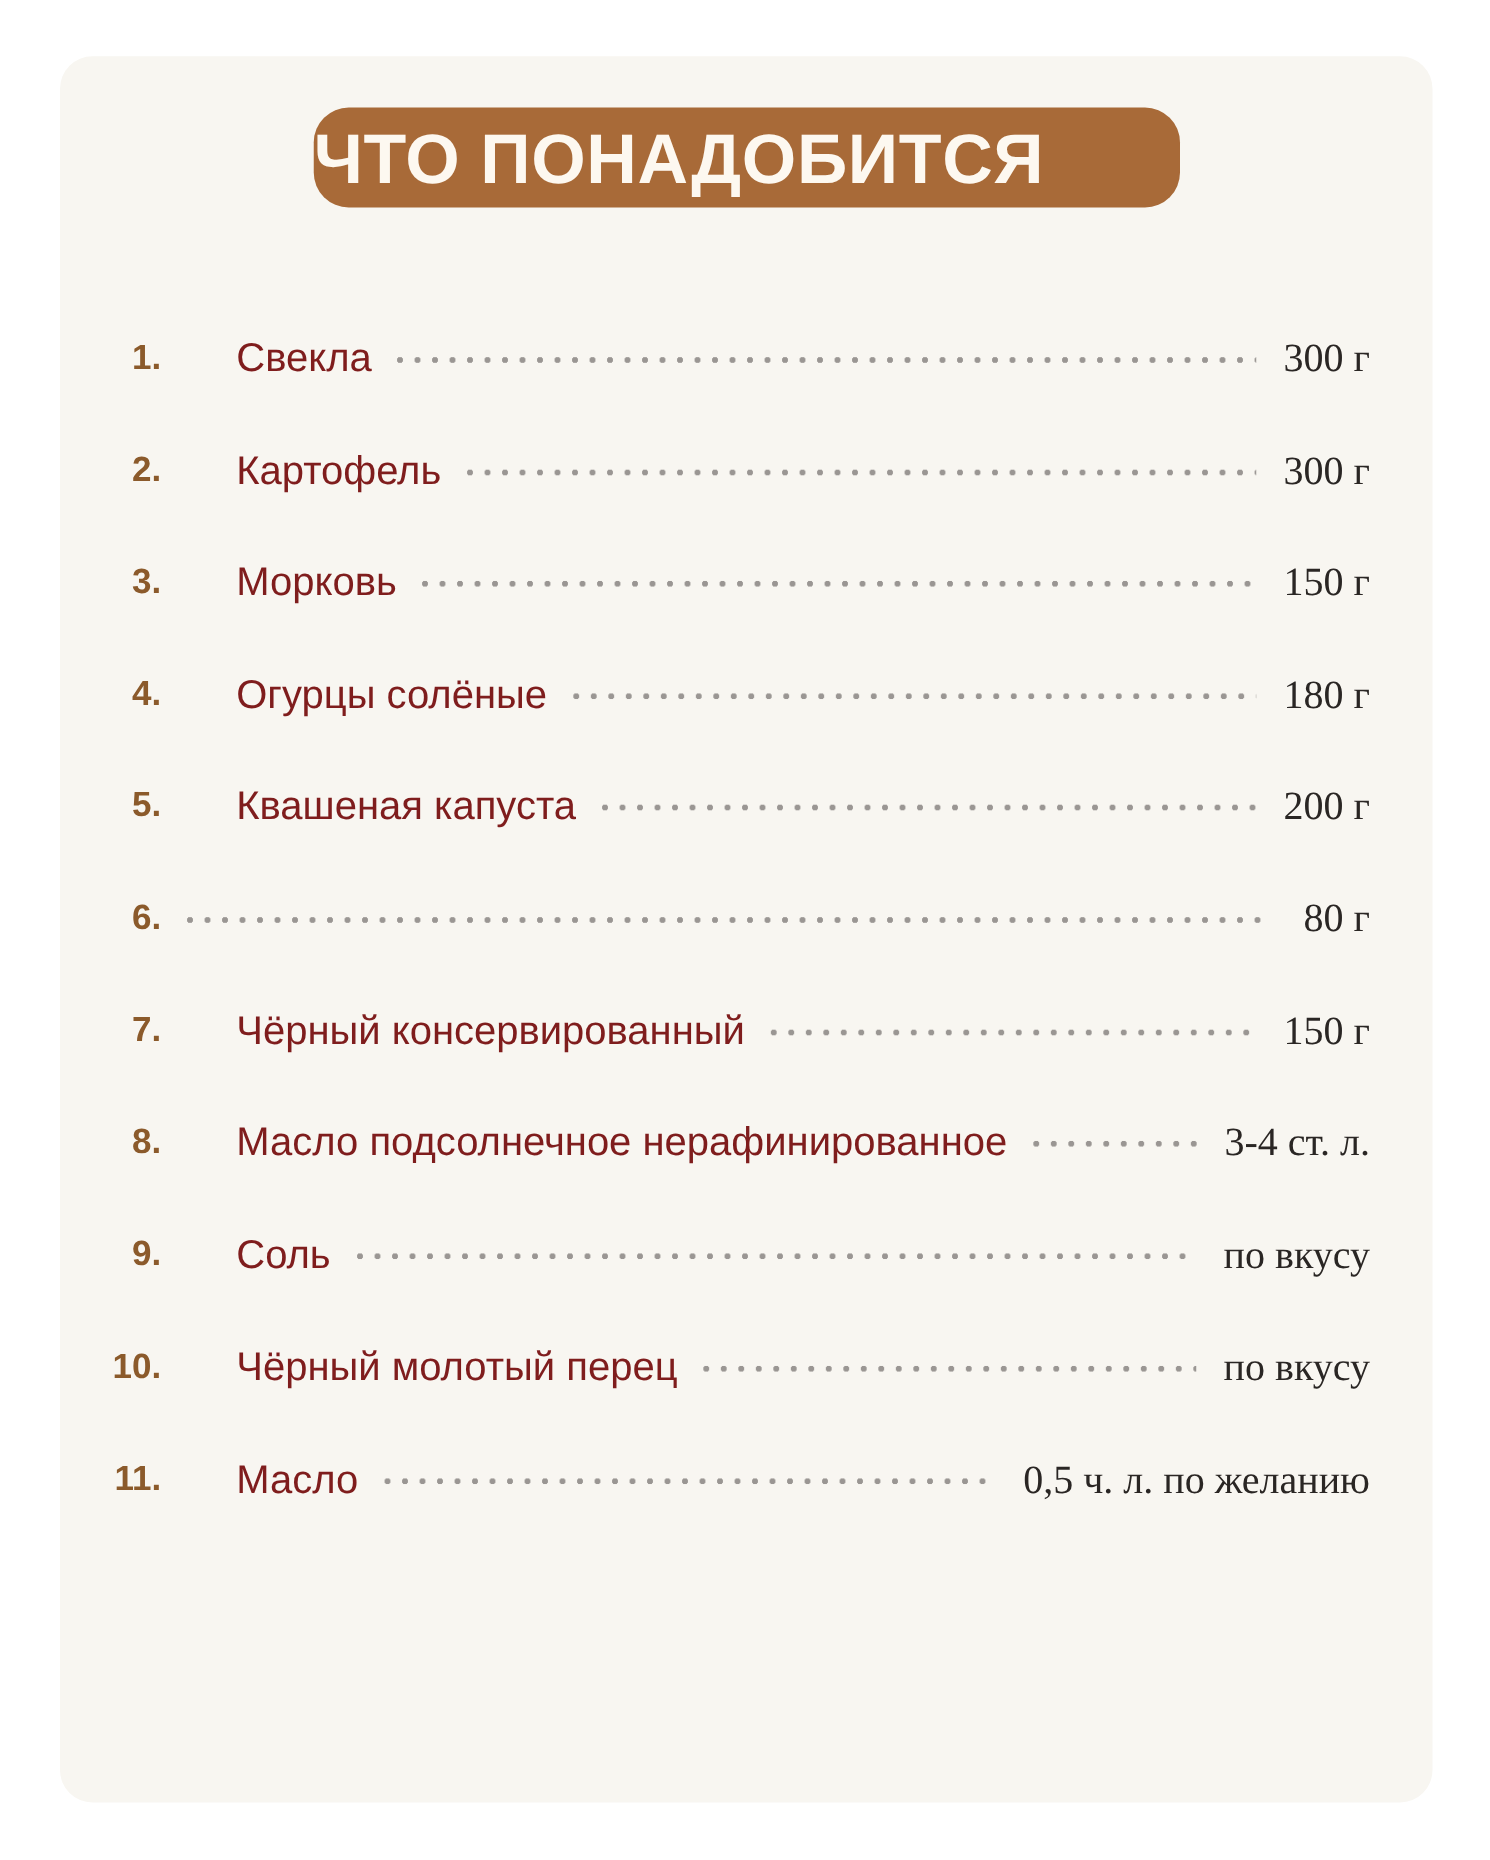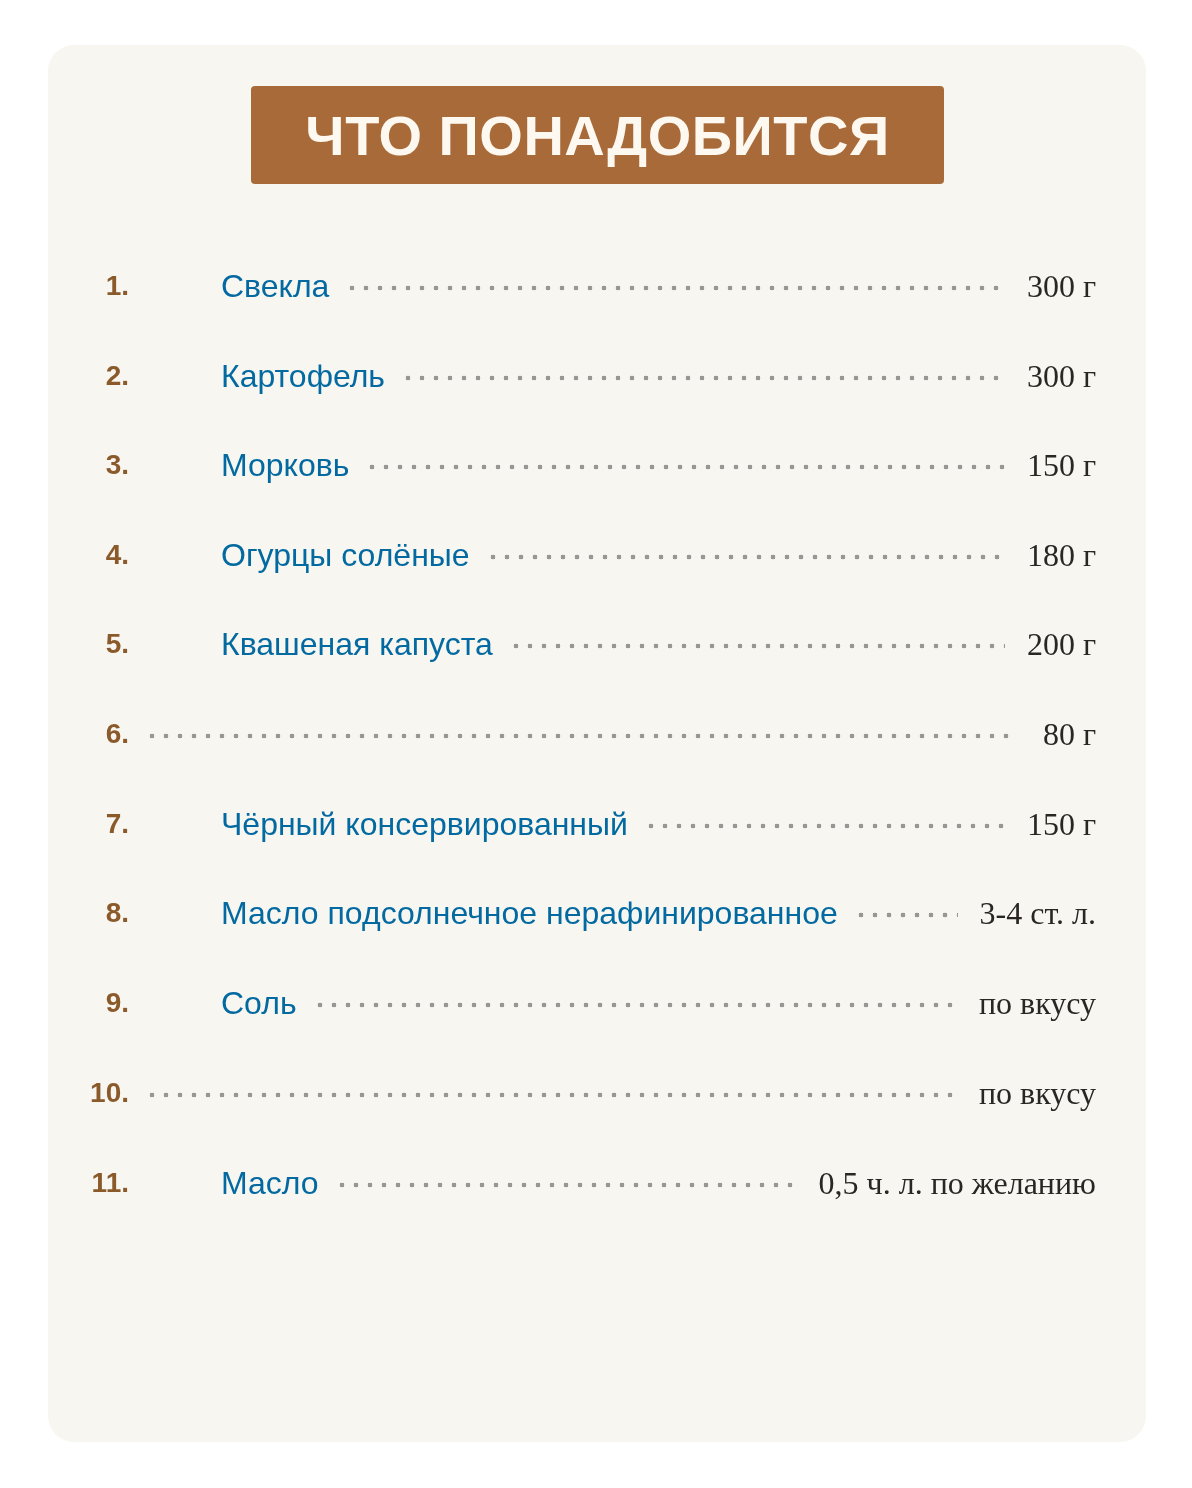--- a/index.html
+++ b/index.html
@@ -21,26 +21,26 @@
       width: 1098px;
       height: 1397px;
       background: #f8f6f1;
       border-radius: 26px;
     }
     .header {
       position: absolute;
       left: 251px;
       top: 86px;
       width: 693px;
-      height: 98px;
+      height: 80px;
       background: #a86a38;
-      border-radius: 4px;
+      border-radius: 28px;
       display: flex;
       align-items: center;
-      justify-content: center;
+      justify-content: flex-start;
     }
     .header-title {
       color: #fdf8f0;
       font-weight: bold;
       font-size: 56px;
       letter-spacing: 0.5px;
       line-height: 1;
       margin-top: 2px;
     }
     .list {
@@ -59,23 +59,23 @@
     }
     .num {
       width: 49px;
       text-align: right;
       font-weight: bold;
       font-size: 28px;
       color: #8b5a2b;
       flex: 0 0 auto;
     }
     .name {
-      margin-left: 92px;
+      margin-left: 60px;
       font-size: 32px;
-      color: #0369a1;
+      color: #7f1d1d;
       white-space: nowrap;
       flex: 0 0 auto;
     }
     .dots {
       flex: 1 1 auto;
       height: 6px;
       margin: 0 22px 0 16px;
       position: relative;
       top: 2px;
       background-image: radial-gradient(circle, #9a9693 2.2px, transparent 2.6px);
@@ -150,20 +150,21 @@
     <span class="qty">3-4 ст. л.</span>
   </div>
   <div class="row" style="top:983px;">
     <span class="num">9.</span>
     <span class="name">Соль</span>
     <span class="dots"></span>
     <span class="qty">по вкусу</span>
   </div>
   <div class="row" style="top:1073px;">
     <span class="num">10.</span>
+    <span class="name">Чёрный молотый перец</span>
     <span class="dots"></span>
     <span class="qty">по вкусу</span>
   </div>
   <div class="row" style="top:1163px;">
     <span class="num">11.</span>
     <span class="name">Масло</span>
     <span class="dots"></span>
     <span class="qty">0,5 ч. л. по желанию</span>
   </div>
 </div>

